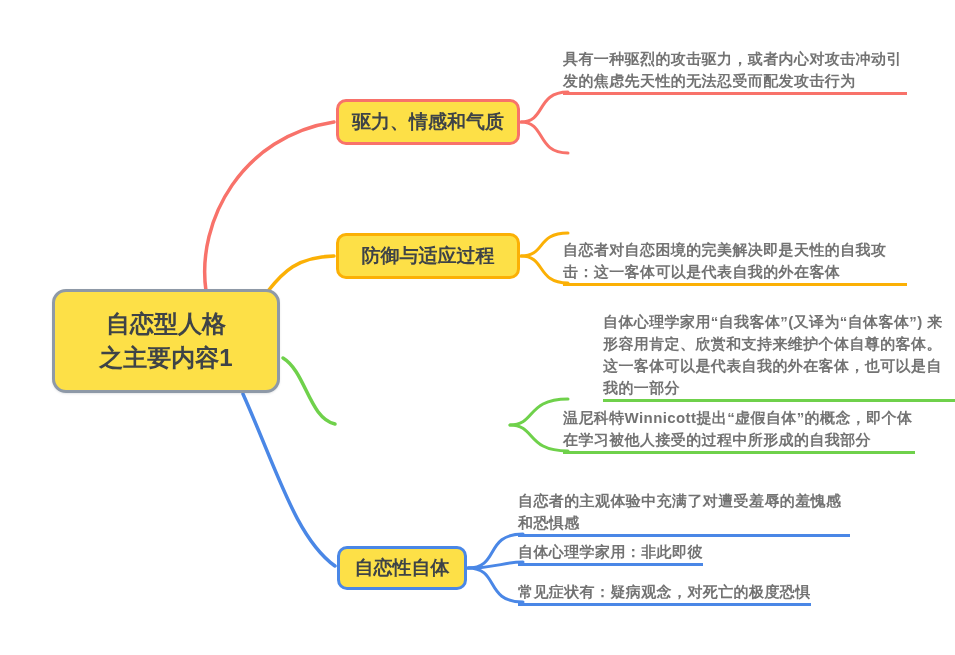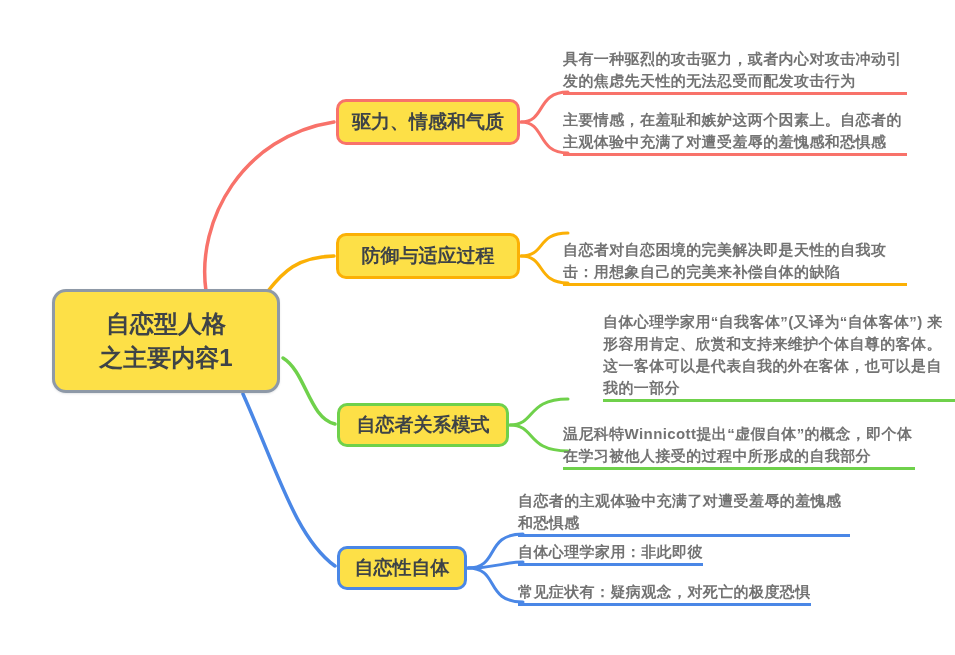--- a/index.html
+++ b/index.html
@@ -66,32 +66,28 @@
     <div>自恋型人格</div>
     <div>之主要内容1</div>
   </div>
 
   <div class="node branch red" style="left:336px;top:99px;width:184px;height:46px;">
     <span>驱力、情感和气质</span>
   </div>
   <div class="node branch yellow" style="left:336px;top:233px;width:184px;height:46px;">
     <span>防御与适应过程</span>
   </div>
-  <div class="node branch green" style="left:337px;top:403px;width:172px;height:44px;">
-    <span>自恋者关系模式</span>
-  </div>
   <div class="node branch blue" style="left:337px;top:546px;width:130px;height:44px;text-align:right;">
     <span>自恋性自体</span>
   </div>
 
   <div class="leaf red" style="left:563px;top:48px;width:344px;">具有一种驱烈的攻击驱力，或者内心对攻击冲动引发的焦虑先天性的无法忍受而配发攻击行为</div>
-  <div class="leaf red" style="left:563px;top:109px;width:344px;">主要情感，在羞耻和嫉妒这两个因素上。自恋者的主观体验中充满了对遭受羞辱的羞愧感和恐惧感</div>
 
-  <div class="leaf yellow" style="left:563px;top:239px;width:344px;">自恋者对自恋困境的完美解决即是天性的自我攻击：用想象自己的完美来补偿自体的缺陷</div>
+  <div class="leaf yellow" style="left:563px;top:239px;width:344px;">自恋者对自恋困境的完美解决即是天性的自我攻击：这一客体可以是代表自我的外在客体</div>
 
   <div class="leaf green" style="left:563px;top:311px;width:352px;margin-left:40px;">自体心理学家用“自我客体”(又译为“自体客体”) 来形容用肯定、欣赏和支持来维护个体自尊的客体。这一客体可以是代表自我的外在客体，也可以是自我的一部分</div>
-  <div class="leaf green" style="left:563px;top:407px;width:352px;margin-top:16px;">温尼科特Winnicott提出“虚假自体”的概念，即个体在学习被他人接受的过程中所形成的自我部分</div>
+  <div class="leaf green" style="left:563px;top:407px;width:352px;">温尼科特Winnicott提出“虚假自体”的概念，即个体在学习被他人接受的过程中所形成的自我部分</div>
 
   <div class="leaf blue" style="left:518px;top:490px;width:332px;">自恋者的主观体验中充满了对遭受羞辱的羞愧感和恐惧感</div>
   <div class="leaf blue" style="left:518px;top:541px;display:inline-block;white-space:nowrap;">自体心理学家用：非此即彼</div>
   <div class="leaf blue" style="left:518px;top:581px;display:inline-block;white-space:nowrap;">常见症状有：疑病观念，对死亡的极度恐惧</div>
 
 </div>
 
 </body></html>

